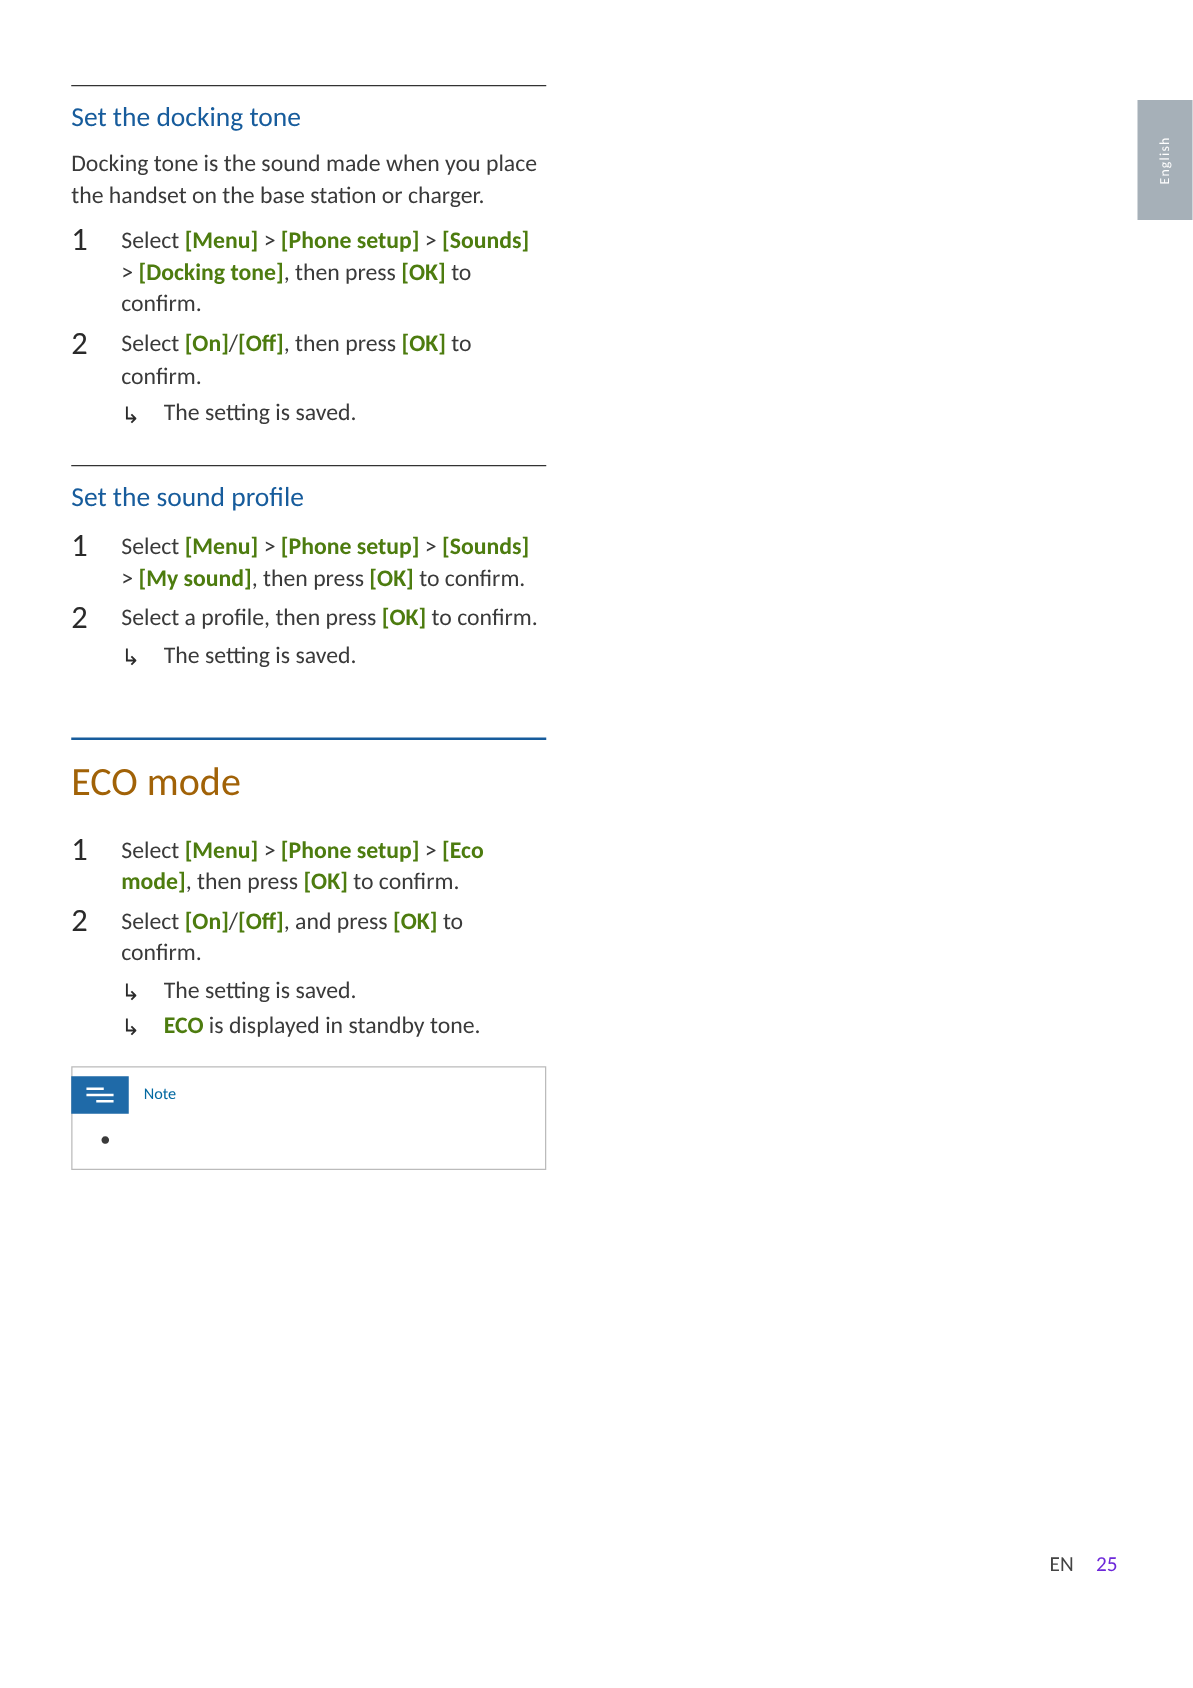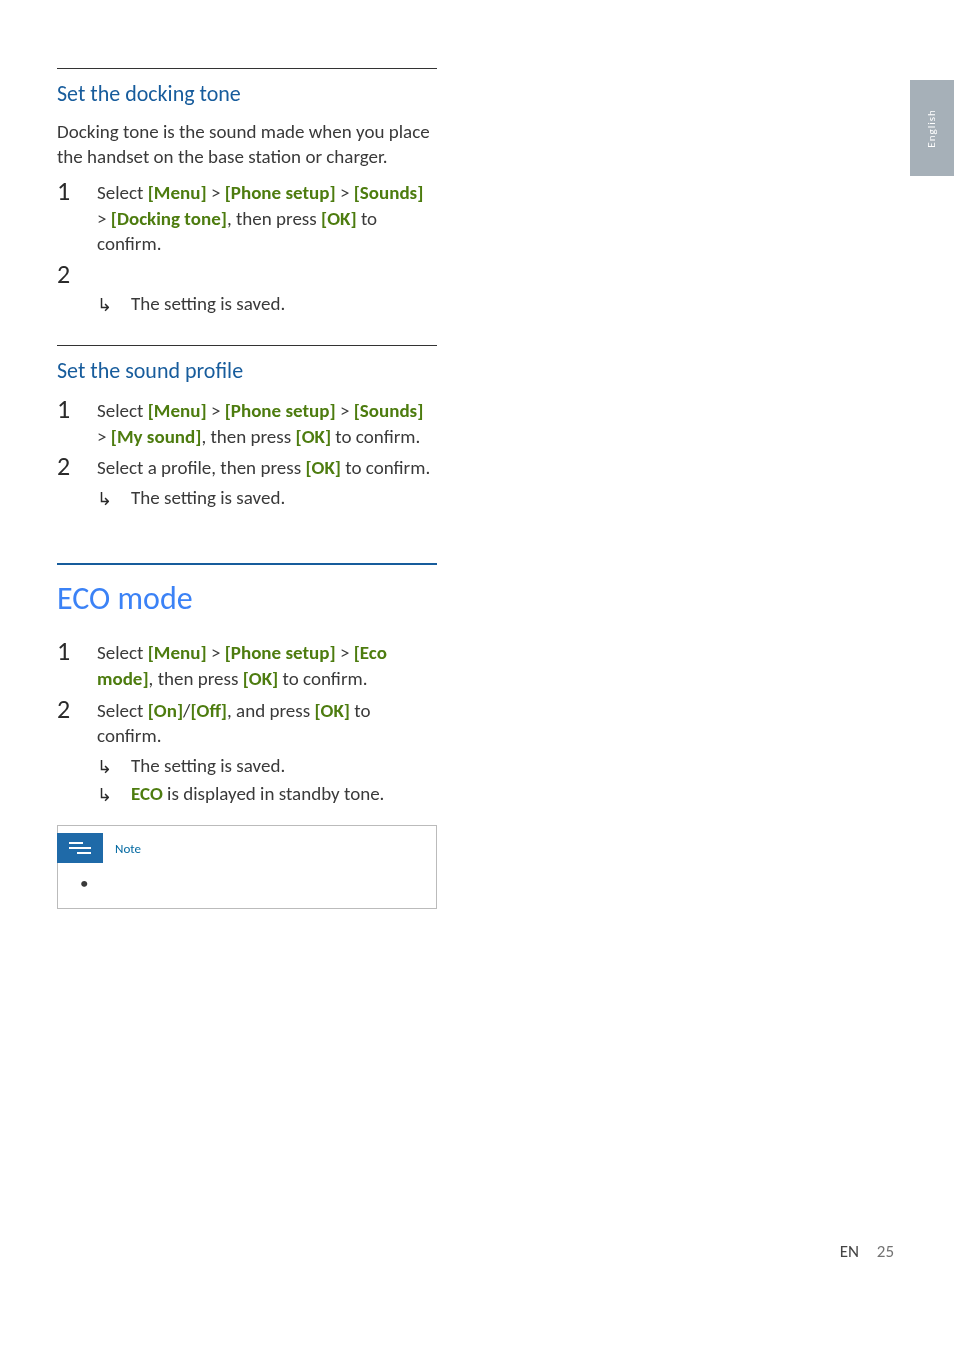--- a/index.html
+++ b/index.html
@@ -46,21 +46,21 @@
     border-top: 2px solid #175c9c;
     margin-bottom: 12px;
   }
   .subheading {
     color: #175c9c;
     font-size: 22px;
     margin: 0 0 10px 0;
     font-weight: 400;
   }
   .main-heading {
-    color: #3b82f6;
+    color: #a16207;
     font-size: 32px;
     margin: 0 0 18px 0;
     font-weight: 400;
   }
   .body-para {
     margin: 0 0 8px 0;
   }
   .step-row {
     display: flex;
     margin-bottom: 4px;
@@ -125,21 +125,21 @@
     flex: 0 0 18px;
   }
   .footer {
     position: absolute;
     bottom: 86px;
     right: 60px;
     font-size: 17px;
     color: #444;
   }
   .footer .pg {
-    color: #737373;
+    color: #6d28d9;
     margin-left: 14px;
   }
 </style>
 </head>
 <body>
 
 <div class="side-tab">
   <span>English</span>
 </div>
 
@@ -151,20 +151,23 @@
 
   <div class="step-row">
     <div class="step-num">1</div>
     <div class="step-body">
       <span>Select </span><span class="bold">[Menu]</span><span> &gt; </span><span class="bold">[Phone setup]</span><span> &gt; </span><span class="bold">[Sounds]</span><span> &gt; </span><span class="bold">[Docking tone]</span><span>, then press </span><span class="bold">[OK]</span><span> to confirm.</span>
     </div>
   </div>
 
   <div class="step-row">
     <div class="step-num">2</div>
+    <div class="step-body">
+      <span>Select </span><span class="bold">[On]</span><span>/</span><span class="bold">[Off]</span><span>, then press </span><span class="bold">[OK]</span><span> to confirm.</span>
+    </div>
   </div>
   <div class="result-row">
     <div class="result-arrow">↳</div>
     <div class="result-text">The setting is saved.</div>
   </div>
 
   <div class="section-gap-sm"></div>
 
   <div class="rule-top"></div>
   <h3 class="subheading">Set the sound profile</h3>

